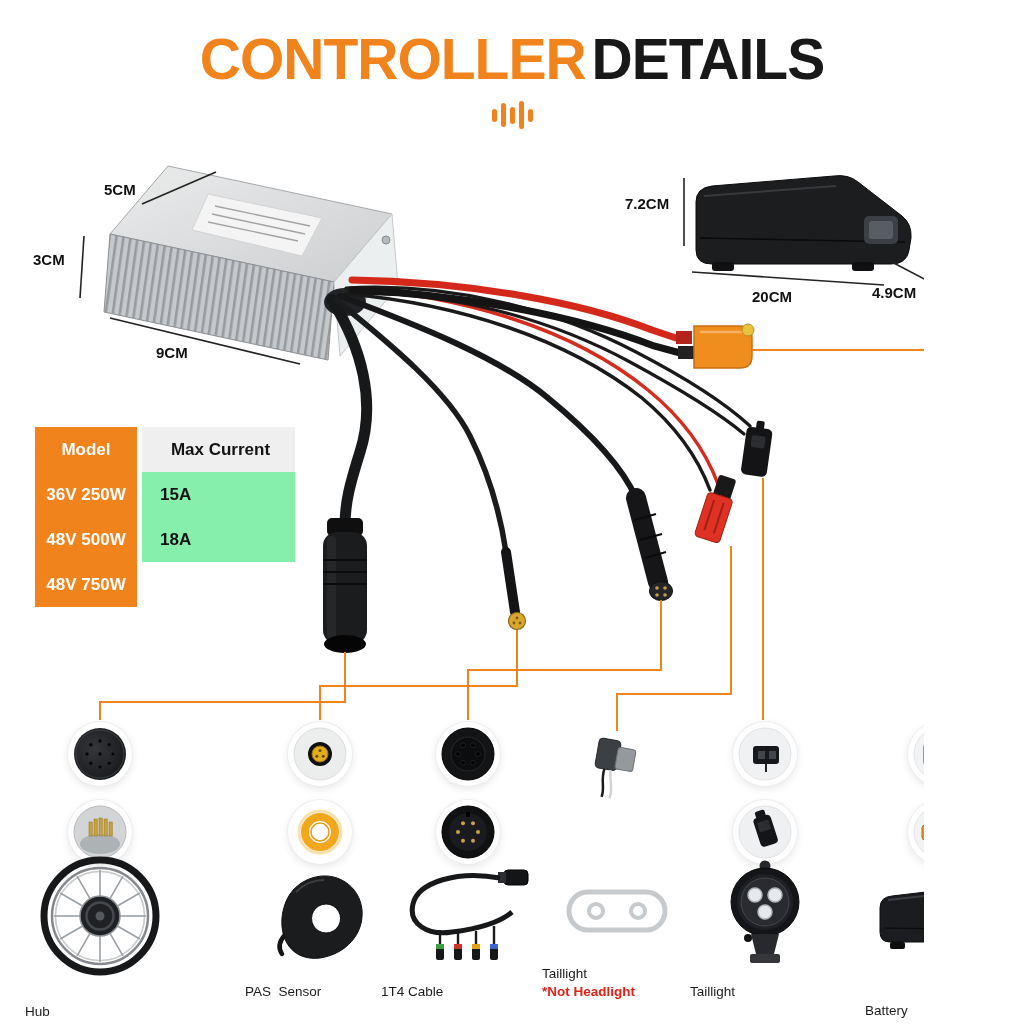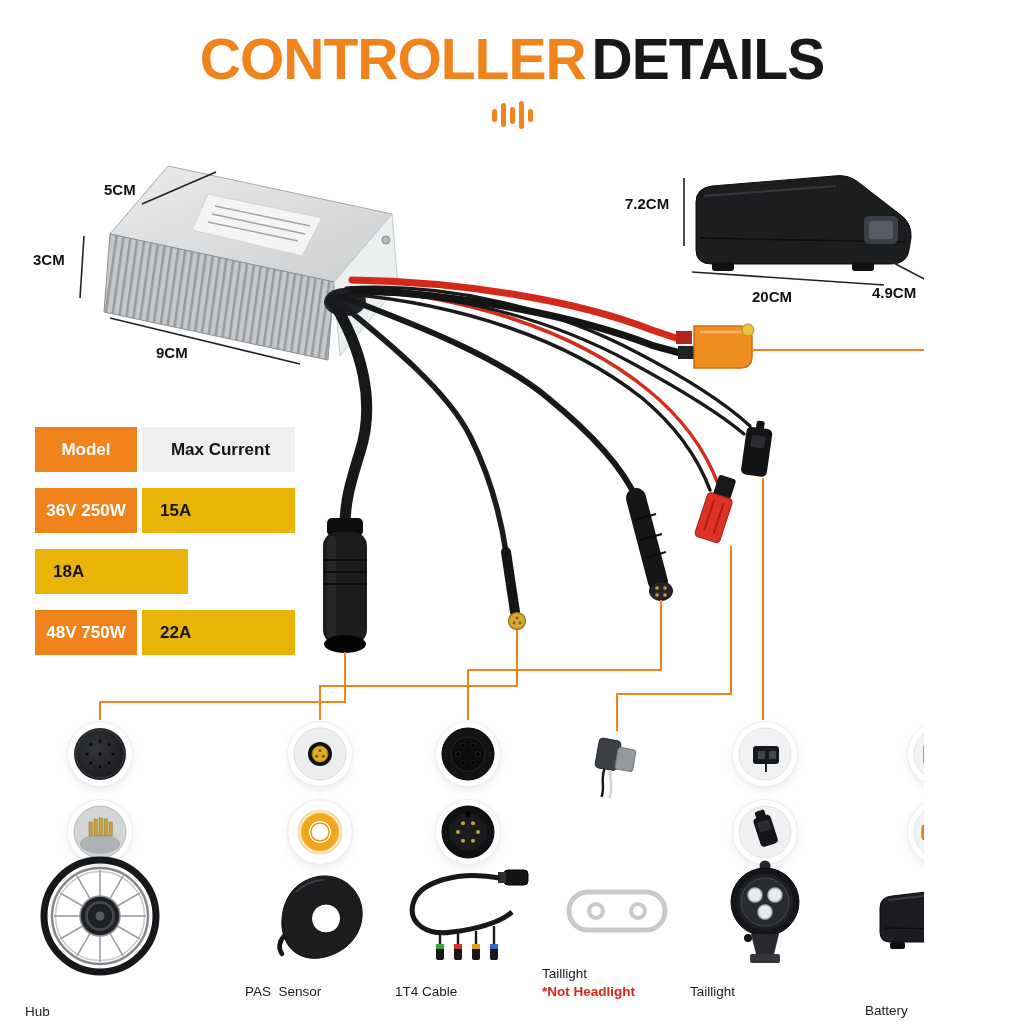--- a/index.html
+++ b/index.html
@@ -13,24 +13,24 @@
   .title .orange{color:#F0831C}
   .title .dark{color:#181818;margin-left:6px}
   .deco{top:98px;left:0;width:1024px;display:flex;justify-content:center;align-items:center;gap:4px;height:34px}
   .deco span{width:5px;border-radius:3px;background:#F0831C;display:block}
 
   
   .dim{position:absolute;font-size:15px;font-weight:700;color:#111;white-space:nowrap}
 
   
   .spec{left:35px;top:427px;width:262px}
-  .trow{display:flex;gap:5px;margin-bottom:16px}
+  .trow{display:flex;gap:5px;margin-bottom:0}
   .cell{height:45px;display:flex;align-items:center;font-weight:700;font-size:17px}
   .cell.model{width:102px;background:#F0831C;color:#fff;justify-content:center}
-  .cell.cur{width:153px;background:#eab308;color:#141414;padding-left:18px}
+  .cell.cur{width:153px;background:#86efac;color:#141414;padding-left:18px}
   .cell.cur.hdr{background:#efefef;justify-content:center;padding-left:4px}
 
   
   .thumb{position:absolute;width:64px;height:64px;border-radius:50%;background:#fff;
          box-shadow:0 0 0 1px #ededed,0 3px 8px rgba(0,0,0,.10)}
   .thumb svg{display:block}
 
   .clabel{position:absolute;width:150px;text-align:left;font-size:13.5px;color:#1b1b1b;
           line-height:1.25;white-space:pre-wrap}
   .clabel.note{color:#E02318;font-weight:700}
@@ -179,25 +179,25 @@
   <div class="abs spec">
     <div class="trow">
       <div class="cell model">Model</div>
       <div class="cell cur hdr">Max Current</div>
     </div>
     <div class="trow">
       <div class="cell model">36V 250W</div>
       <div class="cell cur">15A</div>
     </div>
     <div class="trow">
+      <div class="cell model">48V 500W</div>
       <div class="cell cur">18A</div>
     </div>
     <div class="trow">
       <div class="cell model">48V 750W</div>
-      <div class="cell cur">22A</div>
     </div>
   </div>
 
   <div class="thumb" style="left:68px;top:722px">
     <svg width="64" height="64">
         <circle cx="32" cy="32" r="26" fill="url(#darkface)"></circle>
         <circle cx="32" cy="32" r="24" fill="none" stroke="#3a3d41"></circle>
       <g fill="#050506" stroke="#33363a" stroke-width="0.5">
         <circle cx="45" cy="32" r="2"></circle>
           <circle cx="41.2" cy="41.2" r="2"></circle>
@@ -395,21 +395,21 @@
       <rect x="105" y="45" width="11" height="9" fill="#5b6067"></rect>
     <rect x="18" y="72" width="15" height="7" rx="2" fill="#0e0e10"></rect>
       <rect x="94" y="72" width="15" height="7" rx="2" fill="#0e0e10"></rect>
   </svg>
 
   <div class="clabel" style="left:25px;top:970px">
     <div>Hub</div>
     
   </div>
   <div class="clabel" style="left:245px;top:984px">PAS  Sensor</div>
-  <div class="clabel" style="left:395px;top:984px">1T4 Cable</div>
+  <div class="clabel" style="left:381px;top:984px">1T4 Cable</div>
   <div class="clabel" style="left:542px;top:966px">Taillight</div>
   <div class="clabel note" style="left:542px;top:984px">*Not Headlight</div>
   <div class="clabel" style="left:690px;top:984px">Taillight</div>
   <div class="clabel" style="left:865px;top:969px">
     <div>Battery</div>
     
   </div>
 
 </div>
 

